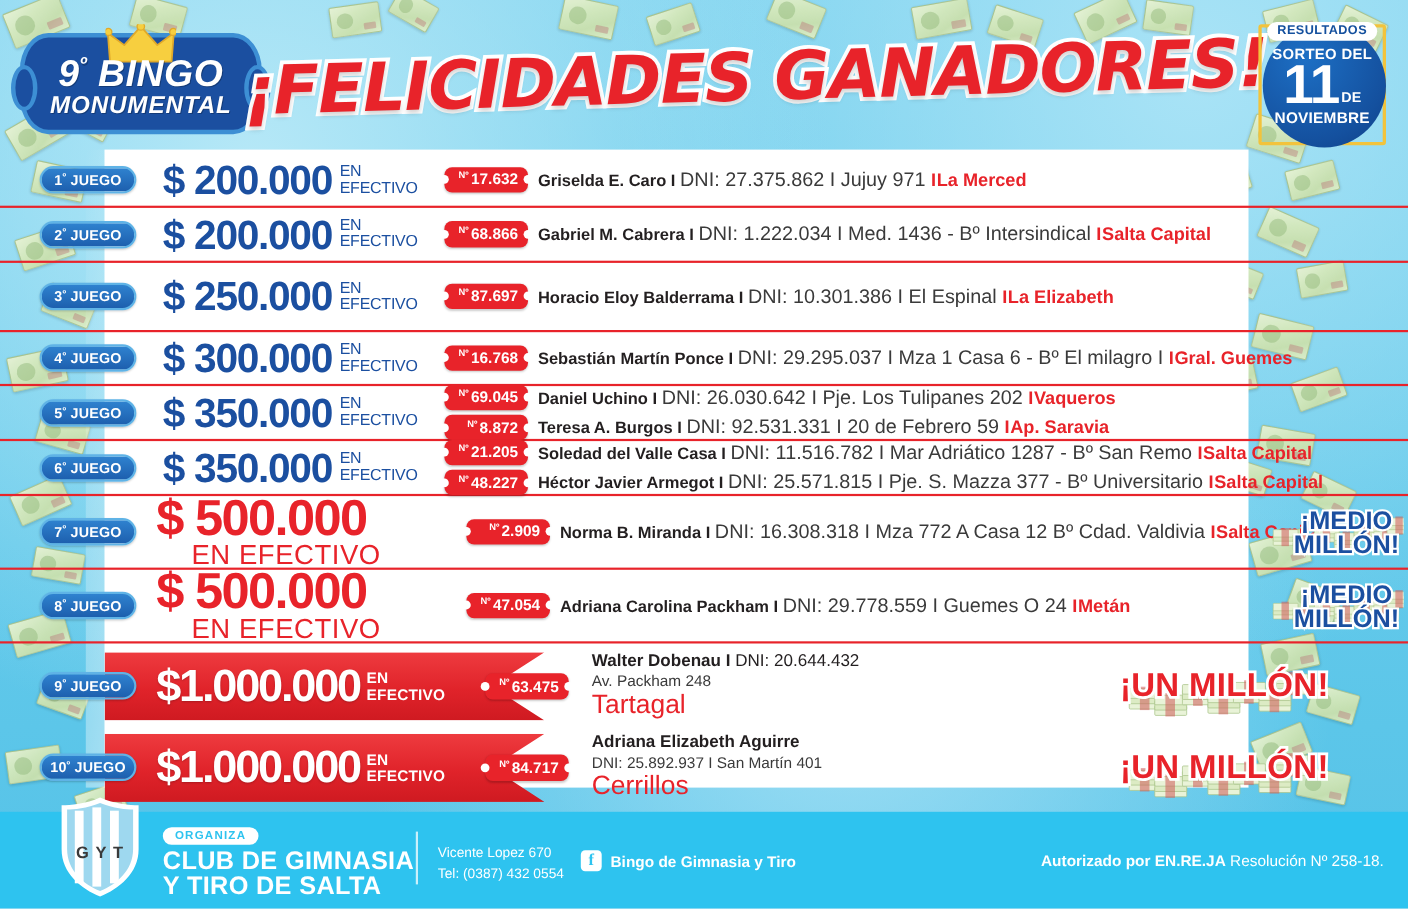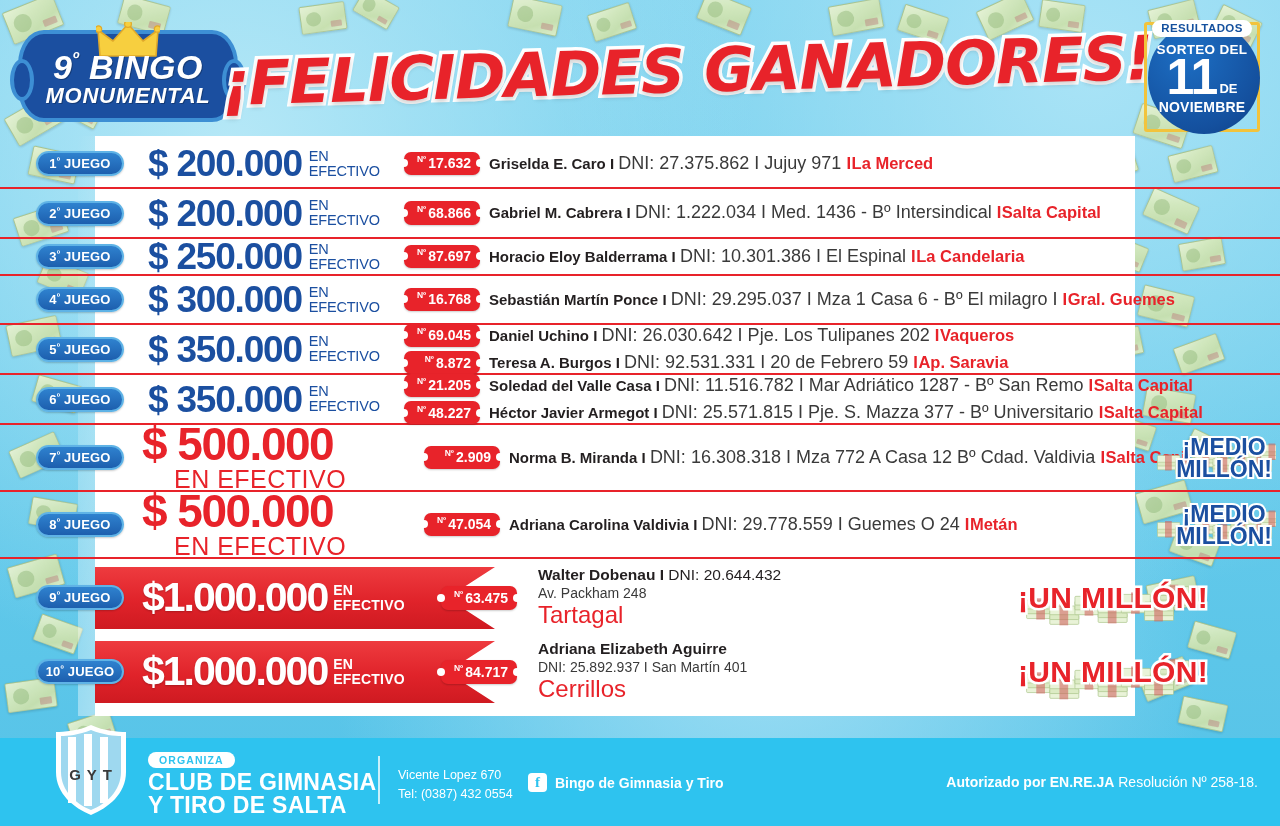--- a/index.html
+++ b/index.html
@@ -677,33 +677,33 @@
             <span>EFECTIVO</span>
           </div>
         </div>
         <div class="winners">
           <div class="winner-line">
             <div class="ticket"><span class="nro">Nº</span><span>68.866</span></div>
             <div><span class="wname">Gabriel M. Cabrera</span><span class="wsep"> I </span><span class="wdetail">DNI: 1.222.034 I Med. 1436 - Bº Intersindical </span><span class="wcity-sep">I </span><span class="wcity">Salta Capital</span></div>
           </div>
         </div>
       </div>
-      <div class="row" style="height: 37px;">
+      <div class="row" style="height: 63px;">
         <div class="juego-tag"><span>3</span><sup>º</sup><span> JUEGO</span></div>
         <div class="amount-cell">
           <div class="amount">$ 250.000</div>
           <div class="efectivo">
             <span>EN</span>
             <span>EFECTIVO</span>
           </div>
         </div>
         <div class="winners">
           <div class="winner-line">
             <div class="ticket"><span class="nro">Nº</span><span>87.697</span></div>
-            <div><span class="wname">Horacio Eloy Balderrama</span><span class="wsep"> I </span><span class="wdetail">DNI: 10.301.386 I El Espinal </span><span class="wcity-sep">I </span><span class="wcity">La Candelaria</span></div>
+            <div><span class="wname">Horacio Eloy Balderrama</span><span class="wsep"> I </span><span class="wdetail">DNI: 10.301.386 I El Espinal </span><span class="wcity-sep">I </span><span class="wcity">La Elizabeth</span></div>
           </div>
         </div>
       </div>
       <div class="row" style="height: 49px;">
         <div class="juego-tag"><span>4</span><sup>º</sup><span> JUEGO</span></div>
         <div class="amount-cell">
           <div class="amount">$ 300.000</div>
           <div class="efectivo">
             <span>EN</span>
             <span>EFECTIVO</span>
@@ -805,21 +805,21 @@
       </div>
       <div class="row big" style="height: 67px;">
         <div class="juego-tag"><span>8</span><sup>º</sup><span> JUEGO</span></div>
         <div class="amount-cell">
           <div class="amount">$ 500.000</div>
           <div class="efectivo-big">EN  EFECTIVO</div>
         </div>
         <div class="winners">
           <div class="winner-line">
             <div class="ticket"><span class="nro">Nº</span><span>47.054</span></div>
-            <div><span class="wname">Adriana Carolina Valdivia</span><span class="wsep"> I </span><span class="wdetail">DNI: 29.778.559 I Guemes O 24 </span><span class="wcity-sep">I </span><span class="wcity">Metán</span></div>
+            <div><span class="wname">Adriana Carolina Packham</span><span class="wsep"> I </span><span class="wdetail">DNI: 29.778.559 I Guemes O 24 </span><span class="wcity-sep">I </span><span class="wcity">Metán</span></div>
           </div>
         </div>
         <svg viewBox="0 0 160 60" width="120" height="46" style="position: absolute; right: 4px; top: 12px; z-index: 5;">
           <rect x="2" y="34" width="30" height="9" rx="1" fill="#e9f3d8" stroke="#a9c389" stroke-width=".7"></rect>
           <rect x="2" y="29" width="30" height="9" rx="1" fill="#dcebc4" stroke="#a9c389" stroke-width=".7"></rect>
           <rect x="2" y="24" width="30" height="9" rx="1" fill="#e9f3d8" stroke="#a9c389" stroke-width=".7"></rect>
           <rect x="12" y="22" width="9" height="22" fill="#cf5a5a" opacity=".55"></rect>
           <rect x="26" y="40" width="30" height="9" rx="1" fill="#e9f3d8" stroke="#a9c389" stroke-width=".7"></rect>
           <rect x="26" y="35" width="30" height="9" rx="1" fill="#dcebc4" stroke="#a9c389" stroke-width=".7"></rect>
           <rect x="26" y="30" width="30" height="9" rx="1" fill="#e9f3d8" stroke="#a9c389" stroke-width=".7"></rect>

